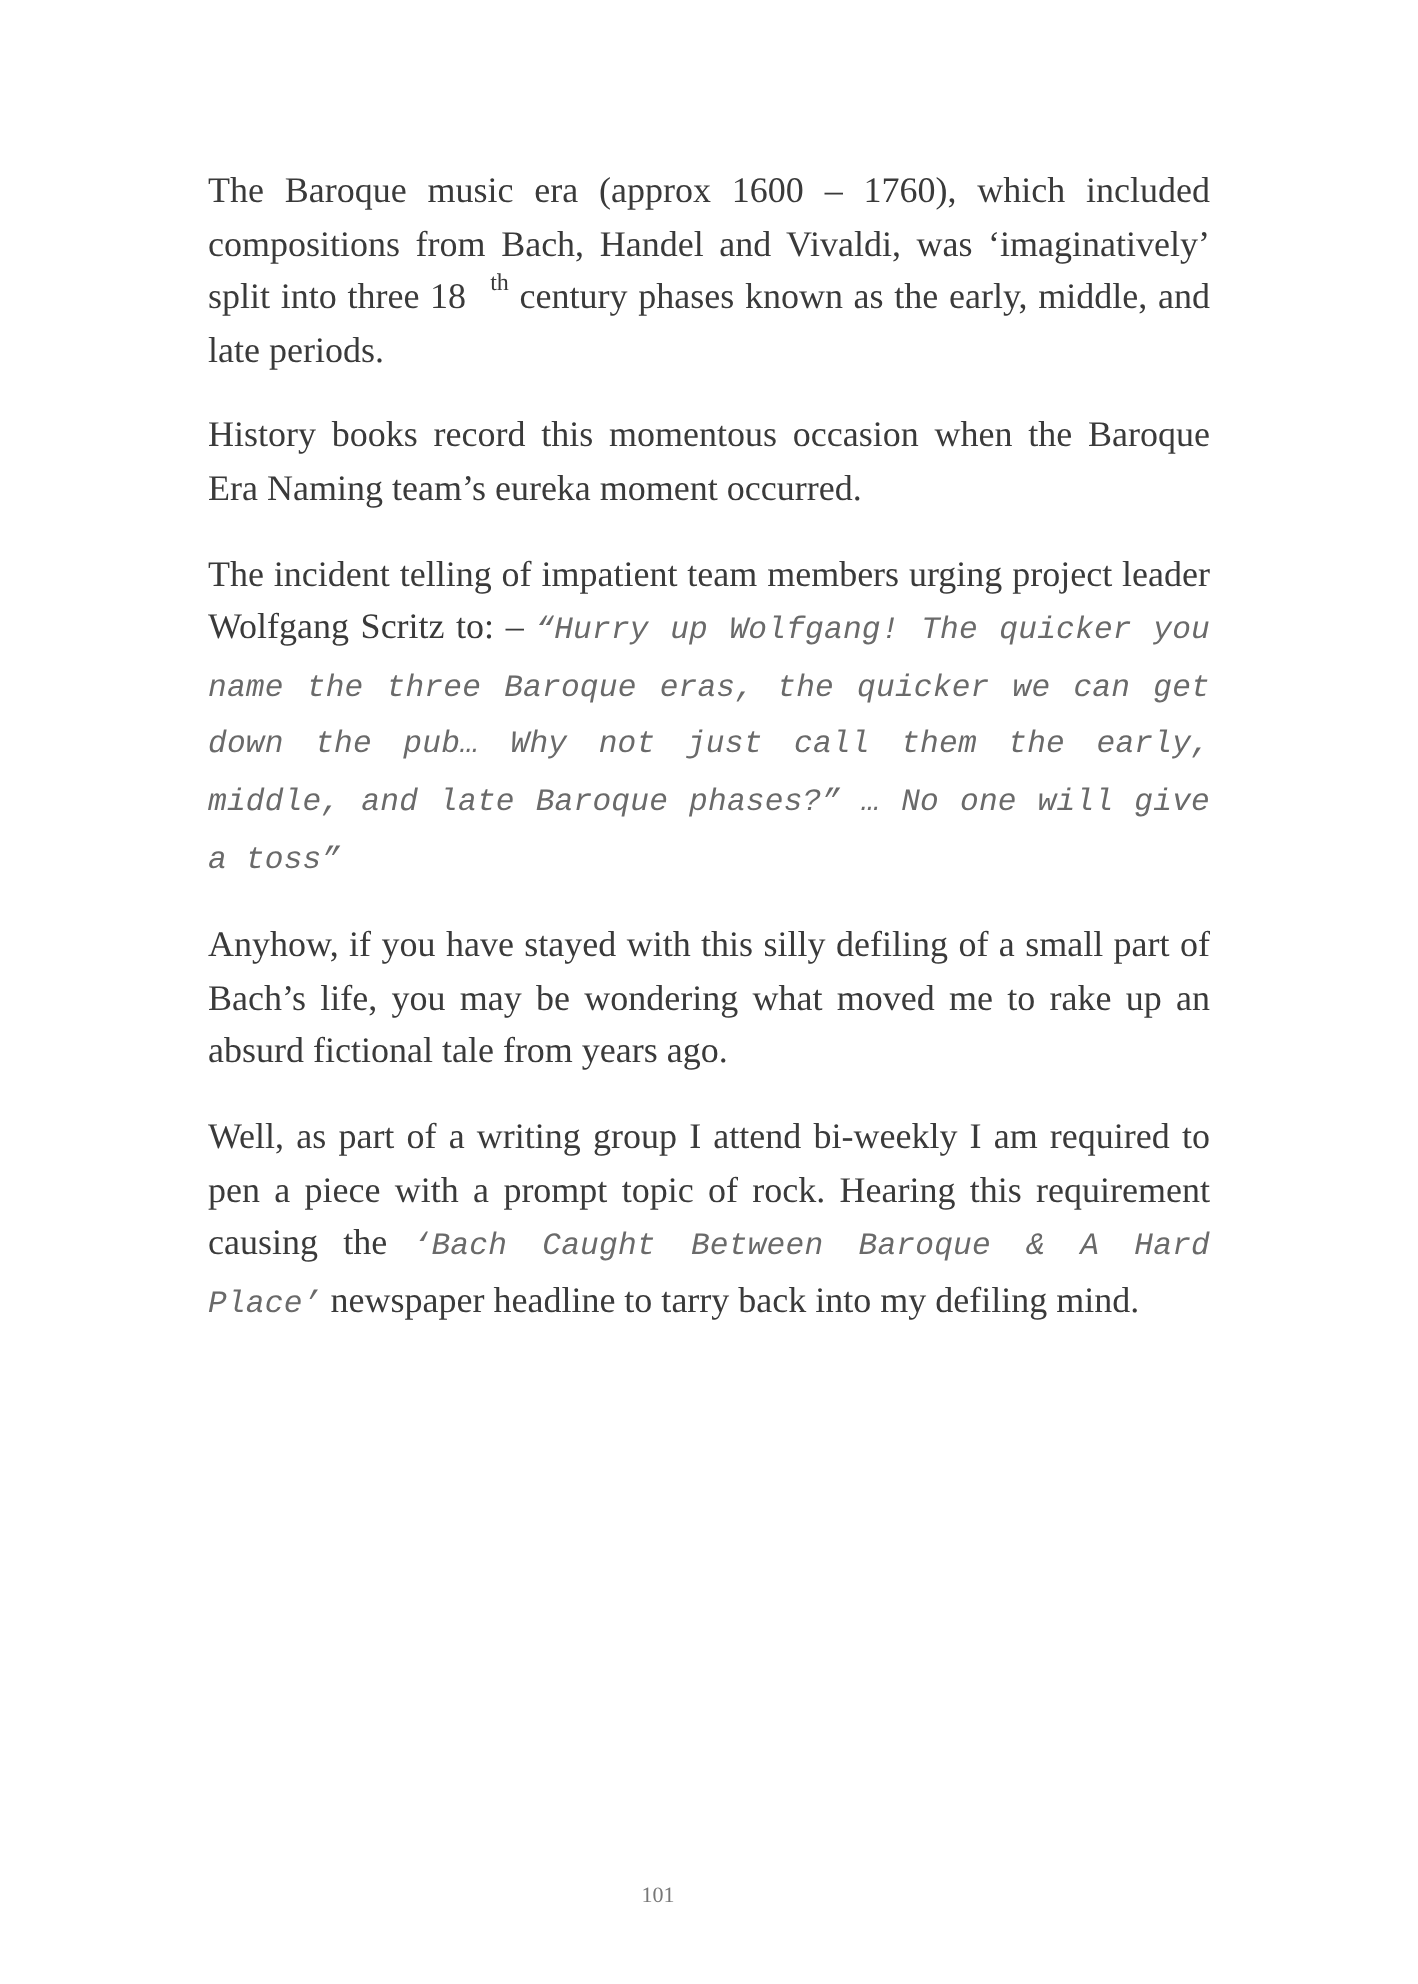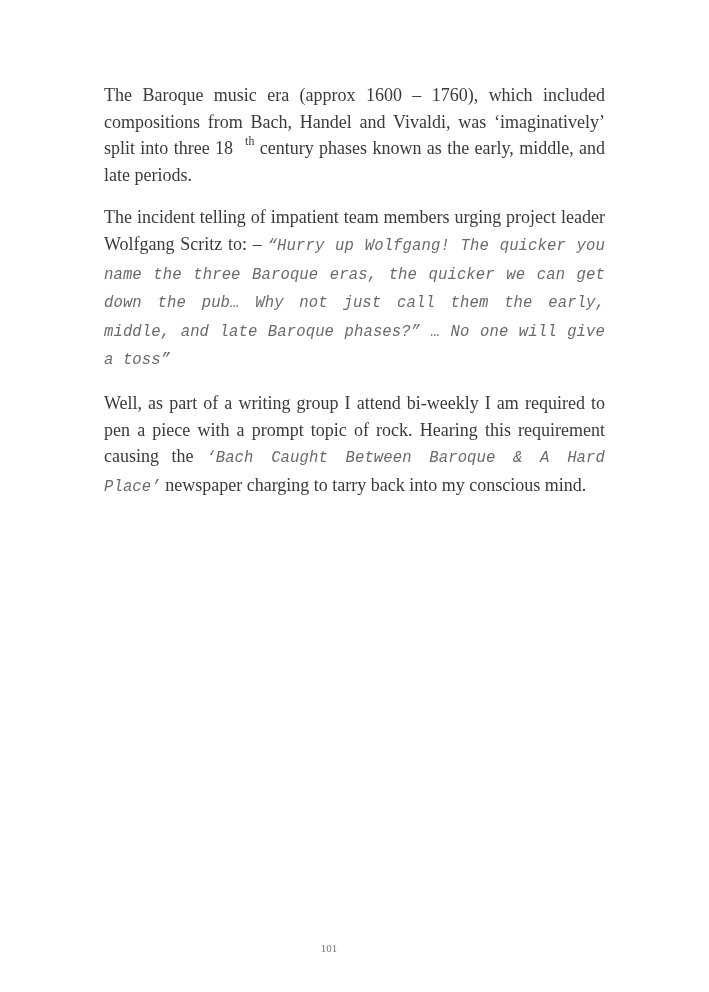--- a/index.html
+++ b/index.html
@@ -16,22 +16,24 @@
     position: absolute; left: 0; width: 658px; top: 942px; text-align: center;
     font-family: "Liberation Serif", serif; font-size: 11px; color: #777;
   }
 </style>
 </head>
 <body>
 
 <div class="page">
   <p class="para"><span>The Baroque music era (approx 1600 – 1760), which included compositions from Bach, Handel and Vivaldi, was ‘imaginatively’ split into three 18</span><sup>th</sup><span> century phases known as the early, middle, and late periods.</span></p>
 
+  <p class="para"><span>History books record this momentous occasion when the Baroque Era Naming team’s eureka moment occurred.</span></p>
 
   <p class="para"><span>The incident telling of impatient team members urging project leader Wolfgang Scritz to: – </span><span class="it">“Hurry up Wolfgang! The quicker you name the three Baroque eras, the quicker we can get down the pub… Why not just call them the early, middle, and late Baroque phases?” … No one will give a toss”</span></p>
 
 
+  <p class="para"><span>Anyhow, if you have stayed with this silly defiling of a small part of Bach’s life, you may be wondering what moved me to rake up an absurd fictional tale from years ago.</span></p>
 
-  <p class="para"><span>Well, as part of a writing group I attend bi-weekly I am required to pen a piece with a prompt topic of rock. Hearing this requirement causing the </span><span class="it">‘Bach Caught Between Baroque &amp; A Hard Place’</span><span> newspaper charging to tarry back into my conscious mind.</span></p>
+  <p class="para"><span>Well, as part of a writing group I attend bi-weekly I am required to pen a piece with a prompt topic of rock. Hearing this requirement causing the </span><span class="it">‘Bach Caught Between Baroque &amp; A Hard Place’</span><span> newspaper headline to tarry back into my defiling mind.</span></p>
 
 </div>
 
 <div class="pagenum">101</div>
 
 </body></html>

